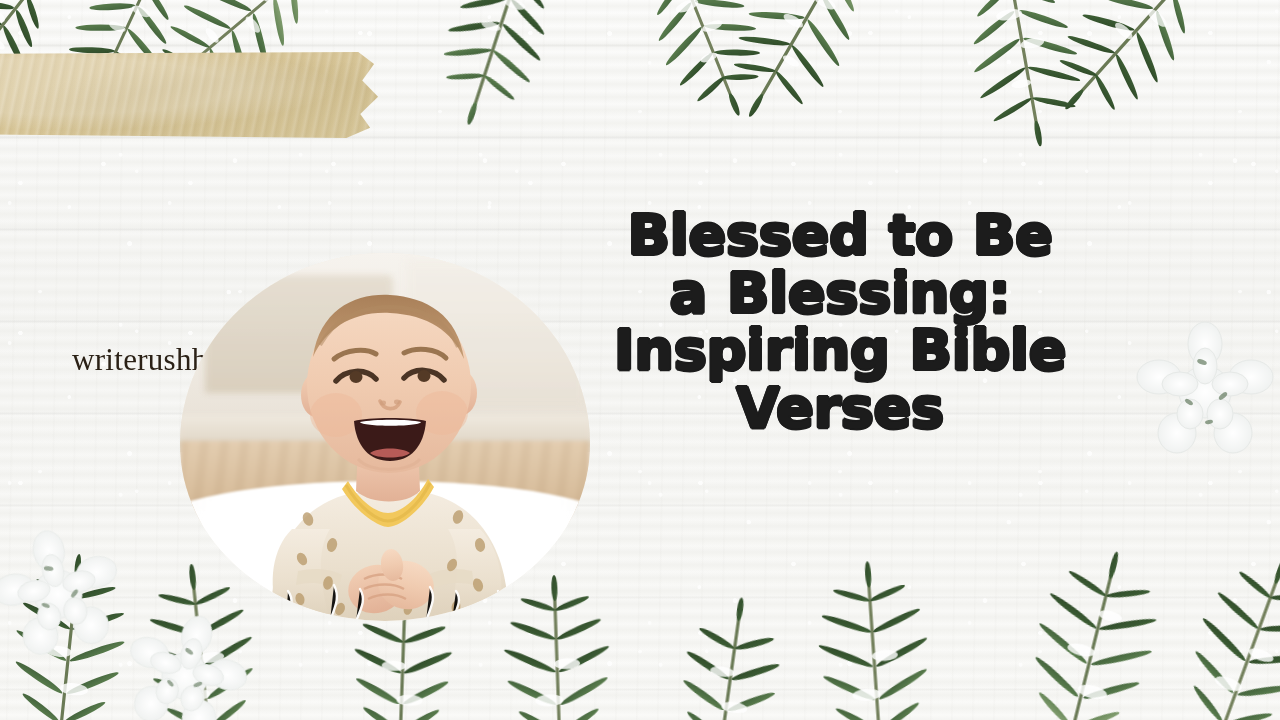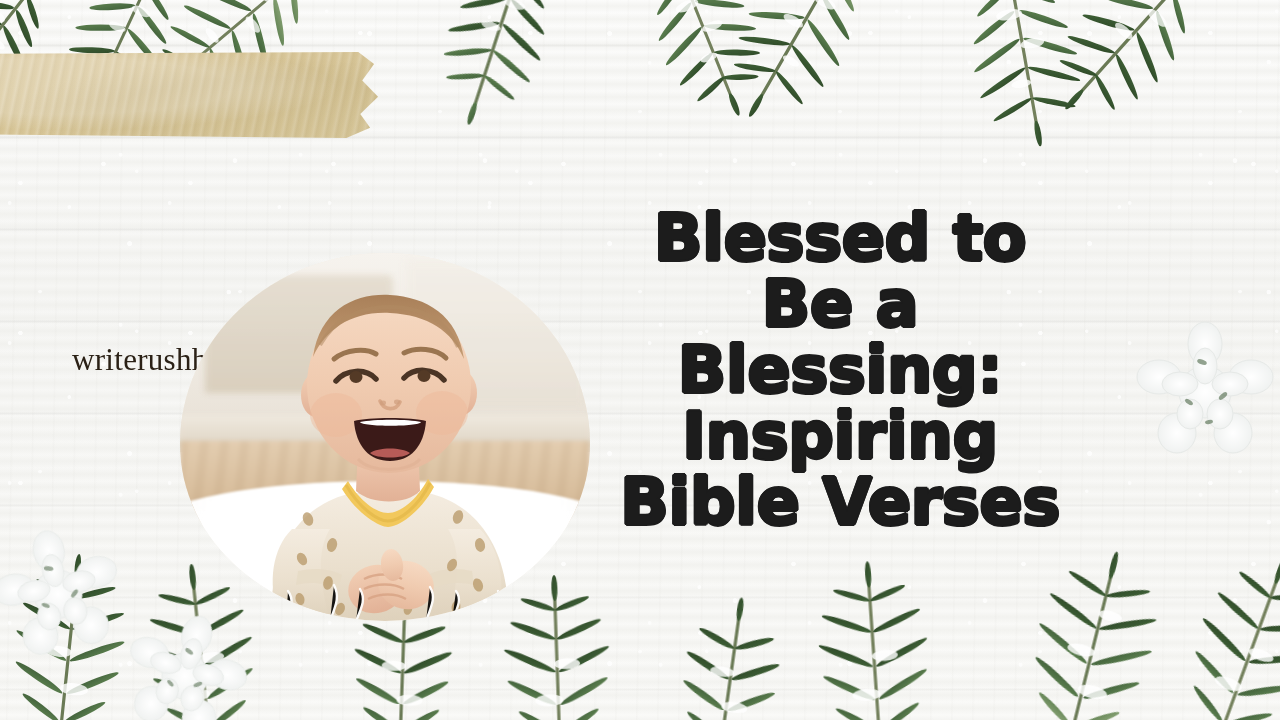--- a/index.html
+++ b/index.html
@@ -182,21 +182,21 @@
   
   .title {
     position: absolute;
     left: 600px;
     top: 206px;
     width: 480px;
     text-align: center;
     color: #1c1c1c;
     font-family: "DejaVu Sans", "Liberation Sans", sans-serif;
     font-weight: 700;
-    font-size: 64px;
+    font-size: 56px;
     line-height: 1.03;
     letter-spacing: -0.5px;
     word-spacing: 1px;
     text-shadow:
        1.6px 0 0 #1c1c1c, -1.6px 0 0 #1c1c1c,
        0 1.6px 0 #1c1c1c, 0 -1.6px 0 #1c1c1c,
        1.2px 1.2px 0 #1c1c1c, -1.2px 1.2px 0 #1c1c1c,
        1.2px -1.2px 0 #1c1c1c, -1.2px -1.2px 0 #1c1c1c;
   }
 </style>

